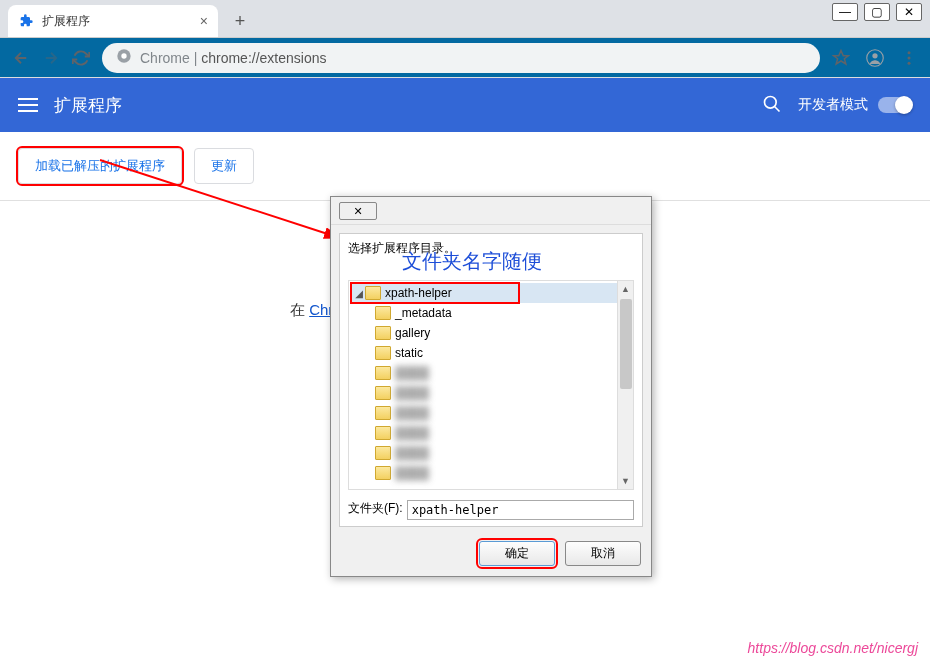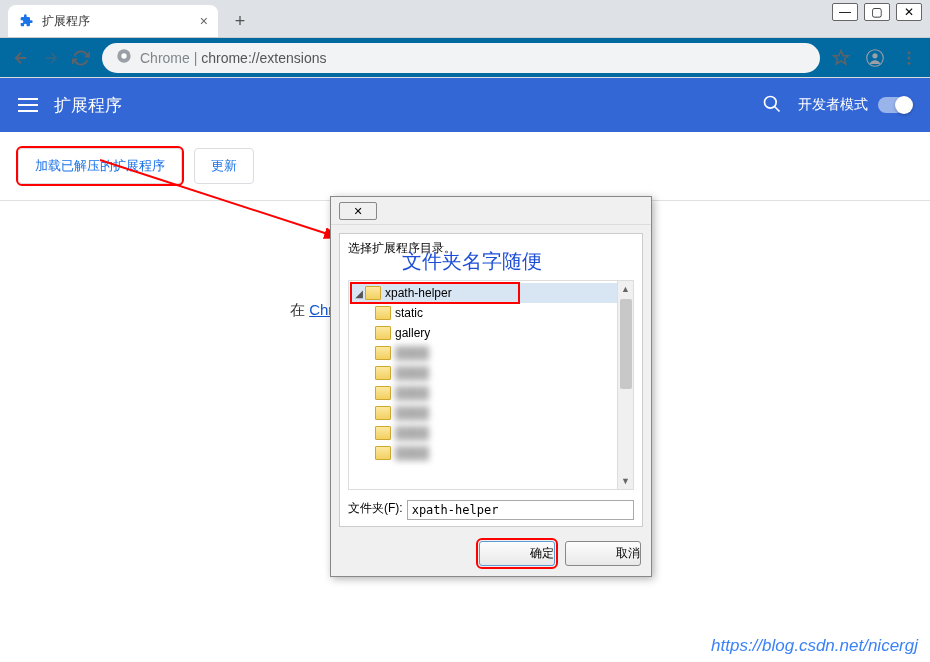--- a/index.html
+++ b/index.html
@@ -273,32 +273,31 @@
       padding: 6px 10px 10px;
     }
     .dlg-btn {
       width: 76px;
       padding: 3px 0;
       font-size: 12px;
       border: 1px solid #888;
       background: linear-gradient(#fdfdfd, #e8e8e8);
       border-radius: 3px;
       cursor: pointer;
-      text-align: right;
     }
     .dlg-btn.ok {
       outline: 2px solid red;
       outline-offset: 1px;
       border: 1px solid #5b9bd5;
     }
     .watermark {
       position: absolute;
       right: 12px; bottom: 6px;
-      color: #3b82f6;
-      font-size: 17px;
+      color: #ec4899;
+      font-size: 14px;
       font-style: italic;
     }
     .scrollbar-track {
       position: absolute;
       right: 0; top: 0;
       width: 16px; height: 100%;
       background: #f0f0f0;
       border-left: 1px solid #ddd;
     }
     .scrollbar-thumb {
@@ -438,25 +437,29 @@
     <div class="dialog-instruction">选择扩展程序目录。</div>
     <div class="tree" id="tree">
       <div class="red-box-1"></div>
       <div class="tree-row depth1 selected">
           <span class="expand">◢</span>
           <span class="folder-icon"></span>
           <span class="tree-label">xpath-helper</span>
         </div>
         <div class="tree-row depth2">
           <span class="folder-icon"></span>
+          <span class="tree-label">_metadata</span>
+        </div>
+        <div class="tree-row depth2">
+          <span class="folder-icon"></span>
+          <span class="tree-label">gallery</span>
+        </div>
+        <div class="tree-row depth2">
+          <span class="folder-icon"></span>
           <span class="tree-label">static</span>
-        </div>
-        <div class="tree-row depth2">
-          <span class="folder-icon"></span>
-          <span class="tree-label">gallery</span>
         </div>
         <div class="tree-row depth2 blurred">
           <span class="folder-icon"></span>
           <span class="tree-label">████</span>
         </div>
         <div class="tree-row depth2 blurred">
           <span class="folder-icon"></span>
           <span class="tree-label">████</span>
         </div>
         <div class="tree-row depth2 blurred">

